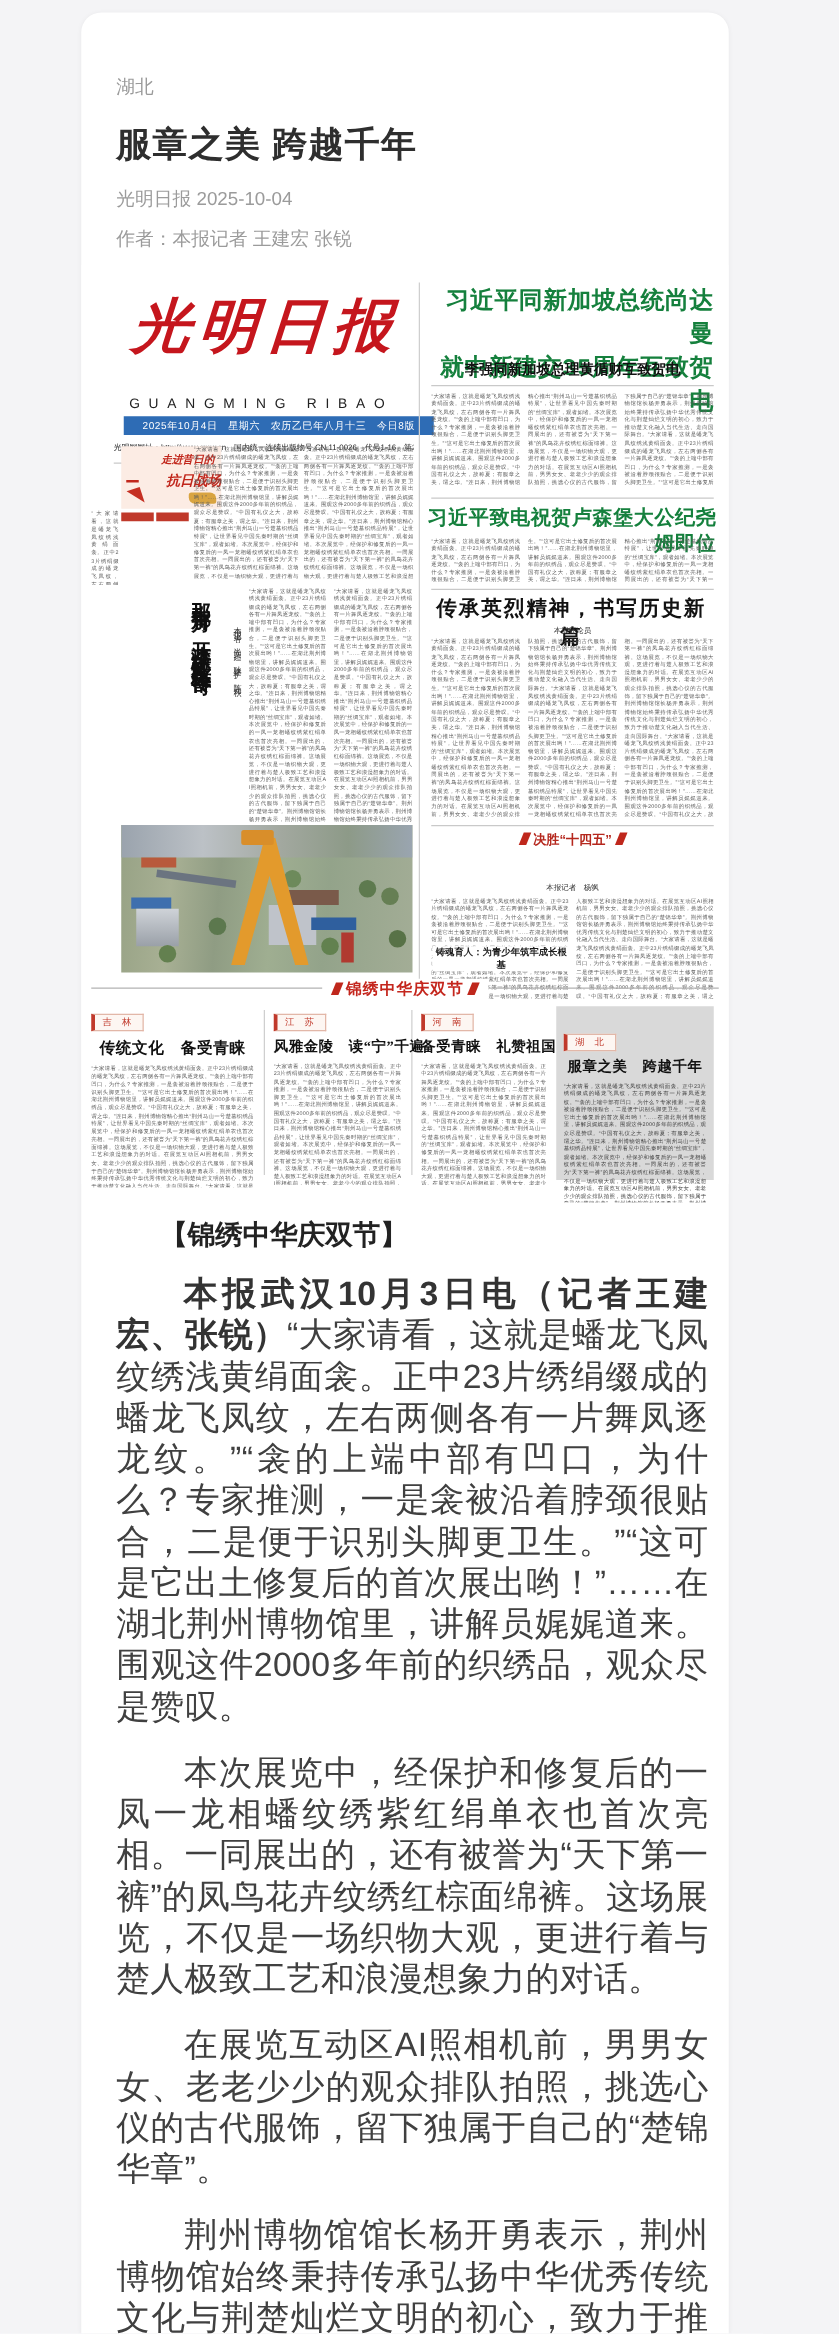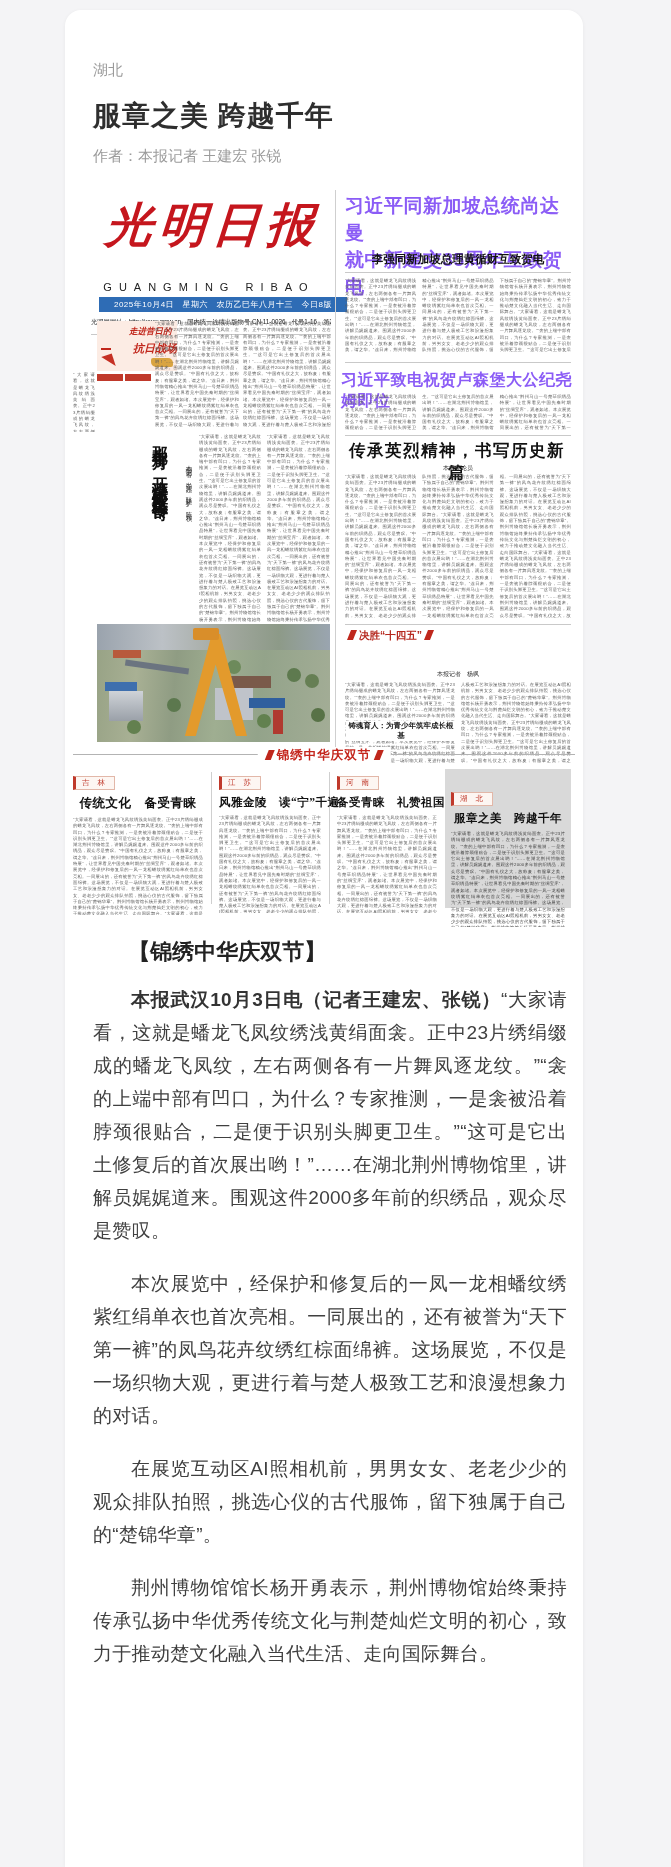--- a/index.html
+++ b/index.html
@@ -29,21 +29,21 @@
       letter-spacing:.2px;word-break:break-all;}
   .c2{column-count:2;column-gap:6px;}
   .c3{column-count:3;column-gap:6px;}
   .mast{font-family:"DejaVu Serif","Liberation Serif",serif;font-style:italic;font-weight:700;
         color:#c5161d;font-size:47px;display:flex;justify-content:space-between;
         transform:skewX(-4deg);}
   .pinyin{font-size:11px;letter-spacing:7px;color:#222;text-align:center;white-space:nowrap;}
   .datebar{background:#2e6cb5;color:#fff;font-size:8px;line-height:15px;text-align:center;
            letter-spacing:.5px;white-space:nowrap;overflow:hidden;}
   .infoline{font-size:6.3px;color:#1a1a1a;text-align:center;white-space:nowrap;overflow:hidden;}
-  .hl-big{font-weight:800;color:#8b5cf6;text-align:left;letter-spacing:.5px;}
+  .hl-big{font-weight:800;color:#15803d;text-align:right;letter-spacing:.5px;font-family:Liberation Mono, monospace;}
   .rs{display:inline-block;width:6px;height:10px;background:#bf271c;transform:skewX(-22deg);
       margin:0 4px;vertical-align:-1px;}
   .badge{background:#fcece4;overflow:hidden;padding-left:26px;}
   .badge .b1{font-size:8.5px;font-weight:700;font-style:italic;color:#c1271c;margin:5px 0 0 6px;}
   .badge .b2{font-size:11px;font-weight:800;font-style:italic;color:#c1271c;margin:3px 0 0 10px;}
   .badge .dash{position:absolute;left:4px;top:27px;width:10px;border-top:2px solid #c1271c;}
   .badge .arr{position:absolute;left:6px;bottom:3px;width:0;height:0;
       border-left:11px solid transparent;border-top:13px solid #c53023;transform:rotate(-18deg);}
   .badge .gold{position:absolute;right:4px;bottom:4px;width:22px;height:9px;background:#d9a441;
       border-radius:2px 5px 2px 5px;}
@@ -81,33 +81,34 @@
   .t-body{margin-top:5px;height:98px;}
   .edu-sub{background:#fff;font-size:7.5px;font-weight:700;color:#1c1c1c;text-align:center;
      line-height:10px;}
   .banner-label{background:#fff;padding:0 5px;font-weight:800;font-size:12.5px;color:#c4261d;
      letter-spacing:1px;white-space:nowrap;}
 
   
   .article{color:#404040;}
   .section-tag{margin-top:26px;font-size:22px;line-height:30px;font-weight:700;color:#222;
      text-indent:1.6em;}
-  .article p{margin:20px 0 0 0;font-size:19px;line-height:33px;text-align:justify;
+  .article p{margin:20px 0 0 0;font-size:27px;line-height:33px;text-align:justify;
      text-indent:2em;letter-spacing:.3px;color:#404040;}
   .article p:first-of-type{margin-top:16px;}
   .lead{font-weight:700;color:#333;}
 </style>
 </head>
 <body>
 
 <div class="card">
 
   <div class="pad">
     <div class="category">湖北</div>
     <h1 class="title">服章之美 跨越千年</h1>
+    <div class="meta">光明日报 2025-10-04</div>
     <div class="meta2">作者：本报记者 王建宏 张锐</div>
   </div>
 
   <div class="np">
 
     <div class="abs mast" style="left:40px;top:18px;width:208px;height:80px;">
       <span>光</span>
       <span>明</span>
       <span>日</span>
       <span>报</span>
@@ -168,21 +169,21 @@
       <div class="ph-brown"></div>
       <div class="ph-bldg2"></div>
       <div class="ph-blue2"></div>
       <div class="ph-red2"></div>
       <div class="ph-trees"></div>
       <div class="tower"></div>
       <div class="tower2"></div>
     </div>
 
     <div class="hr" style="left:280px;top:448px;width:226px;"></div>
-    <div class="abs" style="left:280px;top:453px;width:226px;font-size:10.5px;font-weight:800;color:#b5271d;"><span class="rs"></span><span>决胜“十四五”</span><span class="rs"></span></div>
+    <div class="abs" style="left:280px;top:453px;width:226px;text-align:center;font-size:10.5px;font-weight:800;color:#b5271d;"><span class="rs"></span><span>决胜“十四五”</span><span class="rs"></span></div>
     <div class="abs" style="left:280px;top:494px;width:226px;font-size:6px;text-align:center;color:#333;">本报记者　杨飒</div>
     <div class="abs gk c2" style="left:280px;top:506px;width:226px;height:84px;">“大家请看，这就是蟠龙飞凤纹绣浅黄绢面衾。正中23片绣绢缀成的蟠龙飞凤纹，左右两侧各有一片舞凤逐龙纹。”“衾的上端中部有凹口，为什么？专家推测，一是衾被沿着脖颈很贴合，二是便于识别头脚更卫生。”“这可是它出土修复后的首次展出哟！”……在湖北荆州博物馆里，讲解员娓娓道来。围观这件2000多年前的织绣品，观众尽是赞叹。“中国有礼仪之大，故称夏；有服章之美，谓之华。”连日来，荆州博物馆精心推出“荆州马山一号楚墓织绣品特展”，让世界看见中国先秦时期的“丝绸宝库”，观者如堵。本次展览中，经保护和修复后的一凤一龙相蟠纹绣紫红绢单衣也首次亮相。一同展出的，还有被誉为“天下第一裤”的凤鸟花卉纹绣红棕面绵裤。这场展览，不仅是一场织物大观，更进行着与楚人极致工艺和浪漫想象力的对话。在展览互动区AI照相机前，男男女女、老老少少的观众排队拍照，挑选心仪的古代服饰，留下独属于自己的“楚锦华章”。荆州博物馆馆长杨开勇表示，荆州博物馆始终秉持传承弘扬中华优秀传统文化与荆楚灿烂文明的初心，致力于推动楚文化融入当代生活、走向国际舞台。“大家请看，这就是蟠龙飞凤纹绣浅黄绢面衾。正中23片绣绢缀成的蟠龙飞凤纹，左右两侧各有一片舞凤逐龙纹。”“衾的上端中部有凹口，为什么？专家推测，一是衾被沿着脖颈很贴合，二是便于识别头脚更卫生。”“这可是它出土修复后的首次展出哟！”……在湖北荆州博物馆里，讲解员娓娓道来。围观这件2000多年前的织绣品，观众尽是赞叹。“中国有礼仪之大，故称夏；有服章之美，谓之华。”连日来，荆州博物馆精心推出“荆州马山一号楚墓织绣品特展”，让世界看见中国先秦时期的“丝绸宝库”，观者如堵。本次展览中，经保护和修复后的一凤一龙相蟠纹绣紫红绢单衣也首次亮相。一同展出的，还有被誉为“天下第一裤”的凤鸟花卉纹绣红棕面绵裤。这场展览，不仅是一场织物大观，更进行着与楚人极致工艺和浪漫想象力的对话。在展览互动区AI照相机前，男男女女、老老少少的观众排队拍照，挑选心仪的古代服饰，留下独属于自己的“楚锦华章”。荆州博物馆馆长杨开勇表示，荆州博物馆始终秉持传承弘扬中华优秀传统文化与荆楚灿烂文明的初心，致力于推动楚文化融入当代生活、走向国际舞台。“大家请看，这就是蟠龙飞凤纹绣浅黄绢面衾。正中23片绣绢缀成的蟠龙飞凤纹，左右两侧各有一片舞凤逐龙纹。”“衾的上端中部有凹口，为什么？专家推测，一是衾被沿着脖颈很贴合，二是便于识别头脚更卫生。”“这可是它出土修复后的首次展出哟！”……在湖北荆州博物馆里，讲解员娓娓道来。围观这件2000多年前的织绣品，观众尽是赞叹。“中国有礼仪之大，故称夏；有服章之美，谓之华。”连日来，荆州博物馆精心推出“荆州马山一号楚墓织绣品特展”，让世界看见中国先秦时期的“丝绸宝库”，观者如堵。本次展览中，经保护和修复后的一凤一龙相蟠纹绣紫红绢单衣也首次亮相。一同展出的，还有被誉为“天下第一裤”的凤鸟花卉纹绣红棕面绵裤。这场展览，不仅是一场织物大观，更进行着与楚人极致工艺和浪漫想象力的对话。在展览互动区AI照相机前，男男女女、老老少少的观众排队拍照，挑选心仪的古代服饰，留下独属于自己的“楚锦华章”。荆州博物馆馆长杨开勇表示，荆州博物馆始终秉持传承弘扬中华优秀传统文化与荆楚灿烂文明的初心，致力于推动楚文化融入当代生活、走向国际舞台。“大家请看，这就是蟠龙飞凤纹绣浅黄绢面衾。正中23片绣绢缀成的蟠龙飞凤纹，左右两侧各有一片舞凤逐龙纹。”“衾的上端中部有凹口，为什么？专家推测，一是衾被沿着脖颈很贴合，二是便于识别头脚更卫生。”“这可是它出土修复后的首次展出哟！”……在湖北荆州博物馆里，讲解员娓娓道来。围观这件2000多年前的织绣品，观众尽是赞叹。“中国有礼仪之大，故称夏；有服章之美，谓之华。”连日来，荆州博物馆精心推出“荆州马山一号楚墓织绣品特展”，让世界看见中国先秦时期的“丝绸宝库”</div>
     <div class="abs edu-sub" style="left:281px;top:545px;width:110px;">铸魂育人：为青少年筑牢成长根基</div>
 
     <div class="hr" style="left:8px;top:578px;width:502px;border-color:#b3b3b3;"></div>
     <div class="abs banner-label" style="left:50%;top:571px;transform:translateX(-50%);"><span class="rs"></span><span>锦绣中华庆双节</span><span class="rs"></span></div>
 
     <div class="vr" style="left:146px;top:596px;height:132px;"></div>
     <div class="vr" style="left:264px;top:596px;height:132px;"></div>
 

